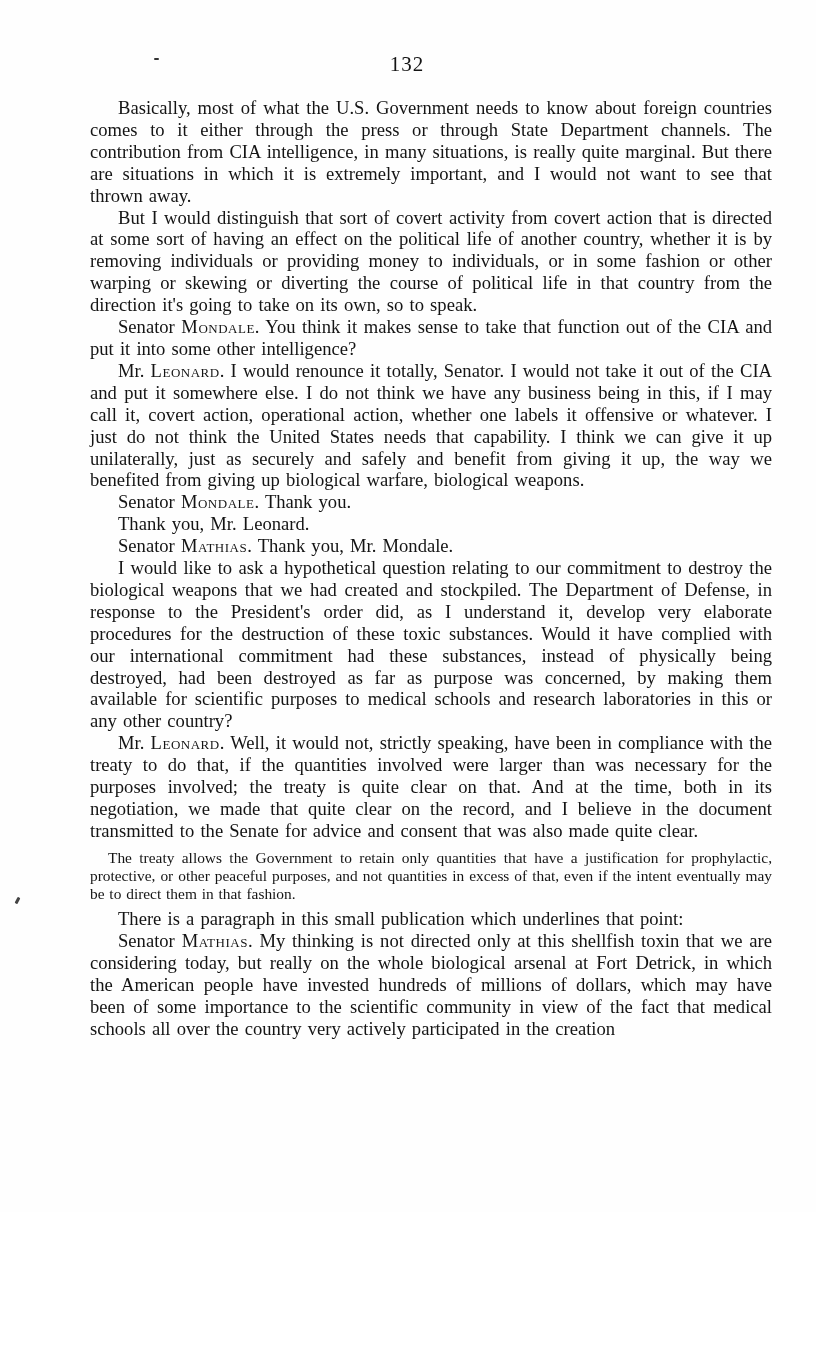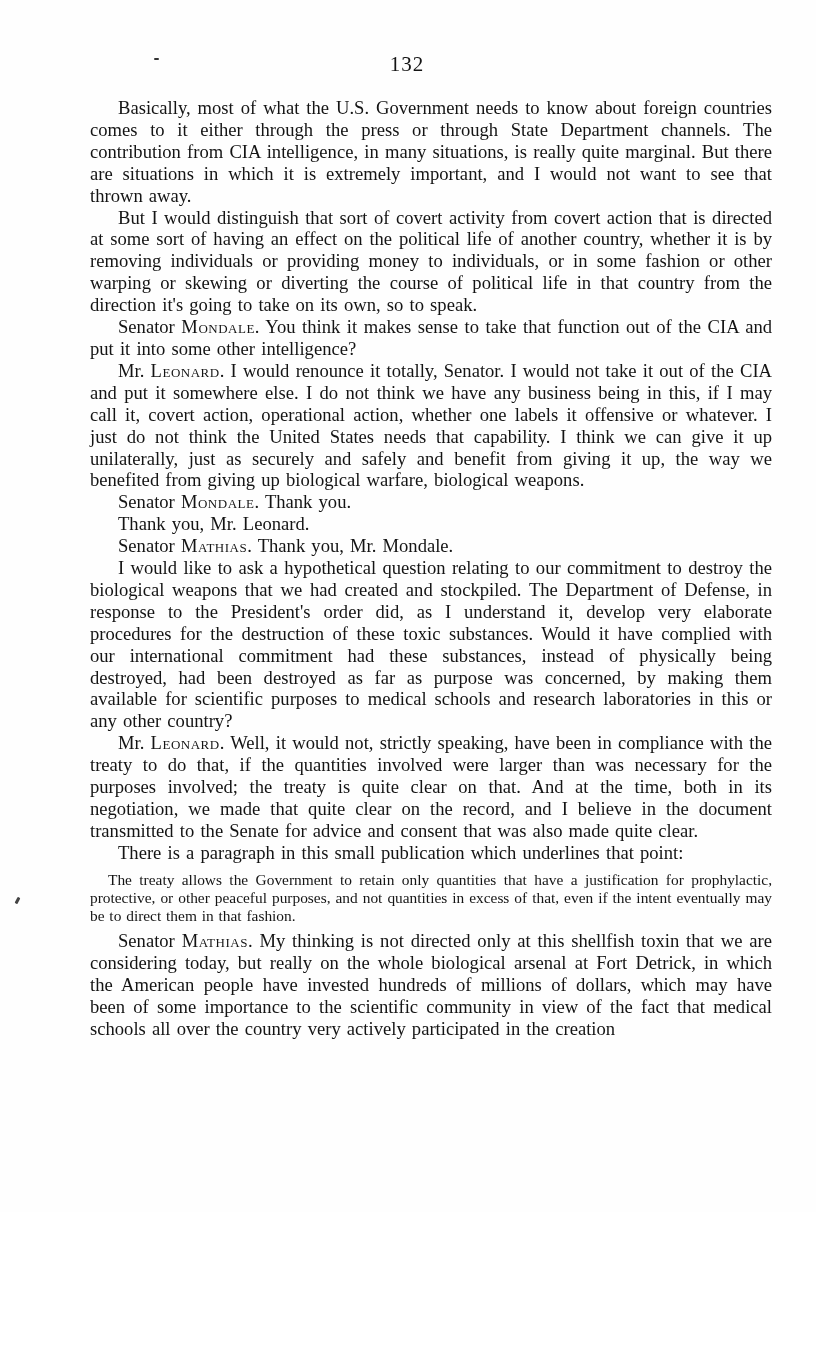--- a/index.html
+++ b/index.html
@@ -70,17 +70,17 @@
   <div class="body-text">
       <p class="para"><span>Basically, most of what the U.S. Government needs to know about foreign countries comes to it either through the press or through State Department channels. The contribution from CIA intelligence, in many situations, is really quite marginal. But there are situations in which it is extremely important, and I would not want to see that thrown away.</span></p>
       <p class="para"><span>But I would distinguish that sort of covert activity from covert action that is directed at some sort of having an effect on the political life of another country, whether it is by removing individuals or providing money to individuals, or in some fashion or other warping or skewing or diverting the course of political life in that country from the direction it's going to take on its own, so to speak.</span></p>
       <p class="para"><span>Senator </span><span class="sc">Mondale</span><span>. You think it makes sense to take that function out of the CIA and put it into some other intelligence?</span></p>
       <p class="para"><span>Mr. </span><span class="sc">Leonard</span><span>. I would renounce it totally, Senator. I would not take it out of the CIA and put it somewhere else. I do not think we have any business being in this, if I may call it, covert action, operational action, whether one labels it offensive or whatever. I just do not think the United States needs that capability. I think we can give it up unilaterally, just as securely and safely and benefit from giving it up, the way we benefited from giving up biological warfare, biological weapons.</span></p>
       <p class="para"><span>Senator </span><span class="sc">Mondale</span><span>. Thank you.</span></p>
       <p class="para"><span>Thank you, Mr. Leonard.</span></p>
       <p class="para"><span>Senator </span><span class="sc">Mathias</span><span>. Thank you, Mr. Mondale.</span></p>
       <p class="para"><span>I would like to ask a hypothetical question relating to our commitment to destroy the biological weapons that we had created and stockpiled. The Department of Defense, in response to the President's order did, as I understand it, develop very elaborate procedures for the destruction of these toxic substances. Would it have complied with our international commitment had these substances, instead of physically being destroyed, had been destroyed as far as purpose was concerned, by making them available for scientific purposes to medical schools and research laboratories in this or any other country?</span></p>
       <p class="para"><span>Mr. </span><span class="sc">Leonard</span><span>. Well, it would not, strictly speaking, have been in compliance with the treaty to do that, if the quantities involved were larger than was necessary for the purposes involved; the treaty is quite clear on that. And at the time, both in its negotiation, we made that quite clear on the record, and I believe in the document transmitted to the Senate for advice and consent that was also made quite clear.</span></p>
+      <p class="para quote"><span>The treaty allows the Government to retain only quantities that have a justification for prophylactic, protective, or other peaceful purposes, and not quantities in excess of that, even if the intent eventually may be to direct them in that fashion.</span></p>
       <p class="para"><span>There is a paragraph in this small publication which underlines that point:</span></p>
-      <p class="para quote"><span>The treaty allows the Government to retain only quantities that have a justification for prophylactic, protective, or other peaceful purposes, and not quantities in excess of that, even if the intent eventually may be to direct them in that fashion.</span></p>
       <p class="para"><span>Senator </span><span class="sc">Mathias</span><span>. My thinking is not directed only at this shellfish toxin that we are considering today, but really on the whole biological arsenal at Fort Detrick, in which the American people have invested hundreds of millions of dollars, which may have been of some importance to the scientific community in view of the fact that medical schools all over the country very actively participated in the creation</span></p>
     </div>
 </div>
 
 </body></html>

